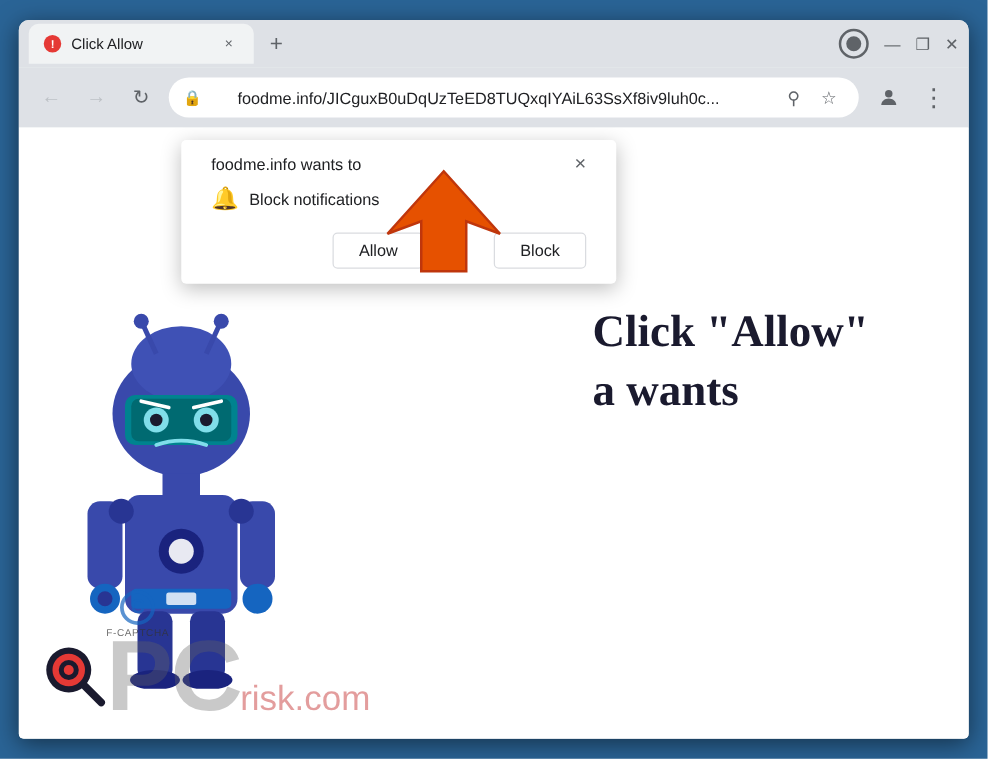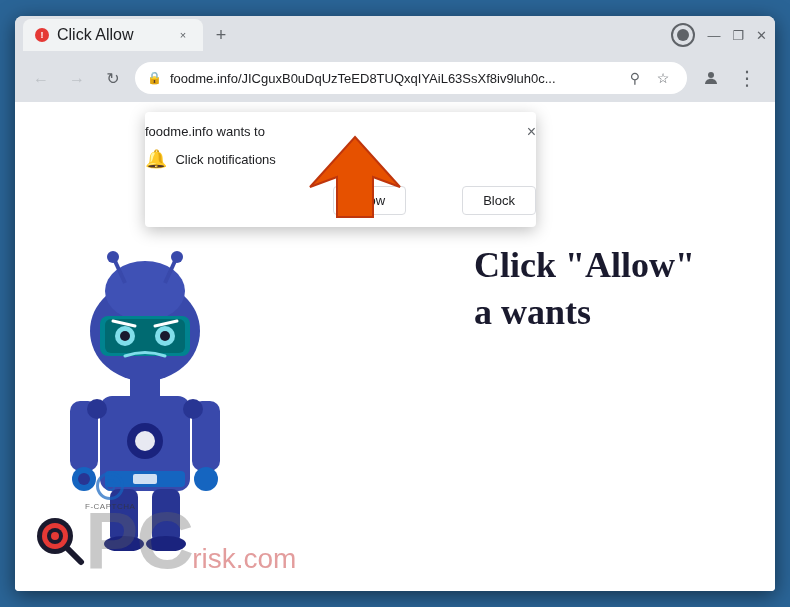--- a/index.html
+++ b/index.html
@@ -61,21 +61,21 @@
       font-size: 9px;
       font-weight: bold;
       flex-shrink: 0;
     }
 
     .tab-title {
       flex: 1;
       white-space: nowrap;
       overflow: hidden;
       text-overflow: ellipsis;
-      font-size: 16px;
+      font-size: 12px;
     }
 
     .tab-close {
       width: 16px;
       height: 16px;
       border-radius: 50%;
       display: flex;
       align-items: center;
       justify-content: center;
       font-size: 11px;
@@ -150,20 +150,21 @@
       font-size: 12px;
     }
 
     .url-text {
       flex: 1;
       font-size: 13px;
       color: #202124;
       white-space: nowrap;
       overflow: hidden;
       text-overflow: ellipsis;
+      margin-left: 20px;
     }
 
     .url-actions {
       display: flex;
       gap: 4px;
       align-items: center;
     }
 
     .url-action-btn {
       width: 24px;
@@ -203,22 +204,22 @@
     }
 
     
     .notification-popup {
       position: absolute;
       top: 10px;
       left: 130px;
       background: #fff;
       border-radius: 4px;
       box-shadow: 0 4px 16px rgba(0,0,0,0.25);
-      padding: 12px 0;
-      width: 391px;
+      padding: 12px 24px;
+      width: 348px;
       z-index: 10;
     }
 
     .popup-header {
       display: flex;
       justify-content: space-between;
       align-items: flex-start;
       margin-bottom: 8px;
     }
 
@@ -423,21 +424,21 @@
 
   <div class="page-content">
 
     <div class="notification-popup">
       <div class="popup-header">
         <span class="popup-site-name">foodme.info wants to</span>
         <span class="popup-close">×</span>
       </div>
       <div class="popup-permission-row">
         <span class="popup-bell-icon">🔔</span>
-        <span class="popup-permission-text">Click notifications</span>
+        <span class="popup-permission-text">Block notifications</span>
       </div>
       <div class="popup-buttons">
         <button class="popup-btn">Allow</button>
         <button class="popup-btn">Block</button>
       </div>
     </div>
 
     <div class="arrow-overlay">
       <svg width="100" height="90" viewBox="0 0 100 90">
         <polygon points="50,5 95,55 68,45 68,85 32,85 32,45 5,55" fill="#e65100" stroke="#bf360c" stroke-width="2"></polygon>

